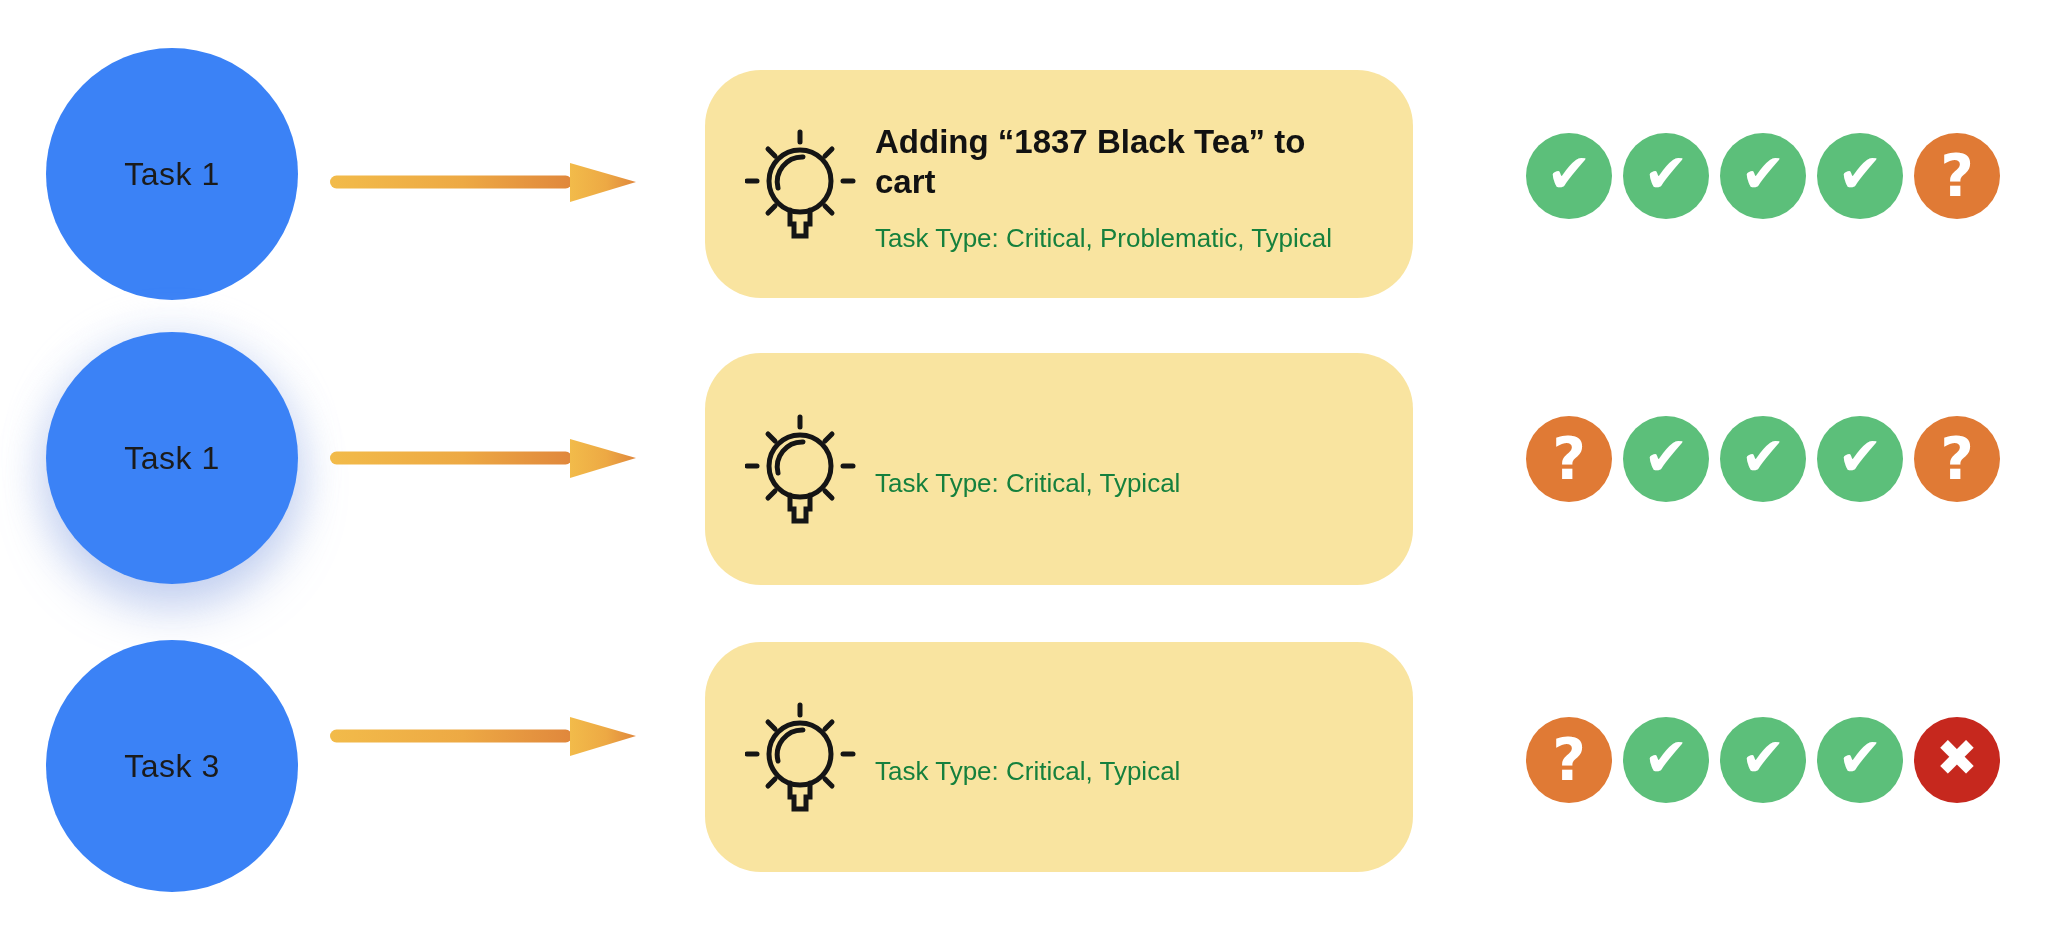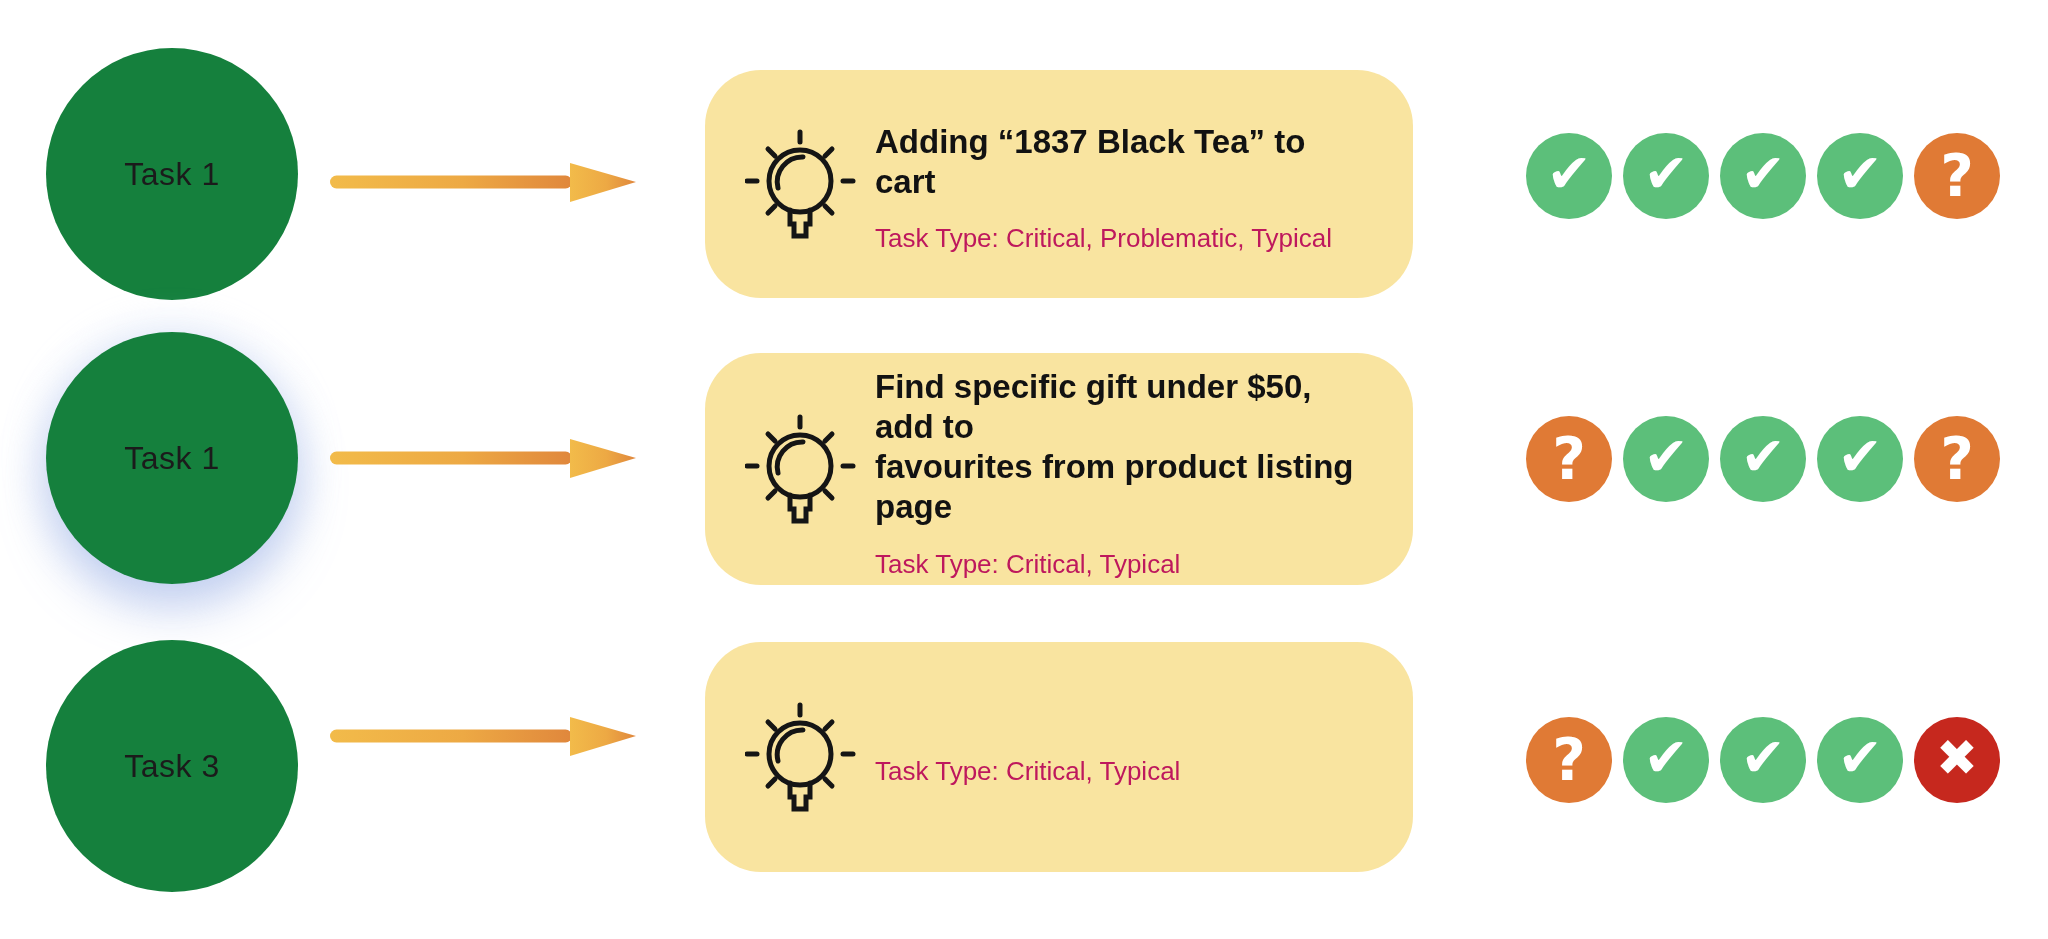--- a/index.html
+++ b/index.html
@@ -12,21 +12,21 @@
     font-family: "Liberation Sans", sans-serif;
   }
 
   
   .task-circle {
     position: absolute;
     left: 46px;
     width: 252px;
     height: 252px;
     border-radius: 50%;
-    background: #15803d;
+    background: #3b82f6;
     display: flex;
     align-items: center;
     justify-content: center;
     font-size: 32px;
     color: #1b1b1b;
     letter-spacing: 0.5px;
   }
   .task-circle.glow {
     box-shadow:
       0 26px 48px rgba(125, 152, 222, 0.40),
@@ -64,21 +64,21 @@
     font-size: 33px;
     font-weight: 700;
     color: #121212;
     line-height: 1.22;
     white-space: pre-line;
   }
   .card-sub {
     margin-top: 21px;
     font-size: 26px;
     font-weight: 400;
-    color: #be185d;
+    color: #15803d;
   }
 
   
   .status-row {
     position: absolute;
     left: 1526px;
     display: flex;
     gap: 11px;
   }
   .status {
@@ -176,22 +176,20 @@
       <path d="M45 81 V95 H49 V107 H61 V95 H65 V81"></path>
       <path d="M55 3 V13"></path>
       <path d="M23 20 L30 27"></path>
       <path d="M87 20 L80 27"></path>
       <path d="M2 52 H12"></path>
       <path d="M98 52 H108"></path>
       <path d="M23 84 L30 77"></path>
       <path d="M87 84 L80 77"></path>
     </svg>
     <div class="card-text">
-      <div class="card-title">Find specific gift under $50, add to
-favourites from product listing page</div>
       <div class="card-sub">Task Type: Critical, Typical</div>
     </div>
   </div>
 
   <div class="status-row" style="top:416px">
     <div class="status status-question" style="background: rgb(224, 122, 53);">
         <span class="glyph">?</span>
       </div>
     <div class="status status-check" style="background: rgb(92, 191, 122);">
         <span class="glyph">✔</span>

